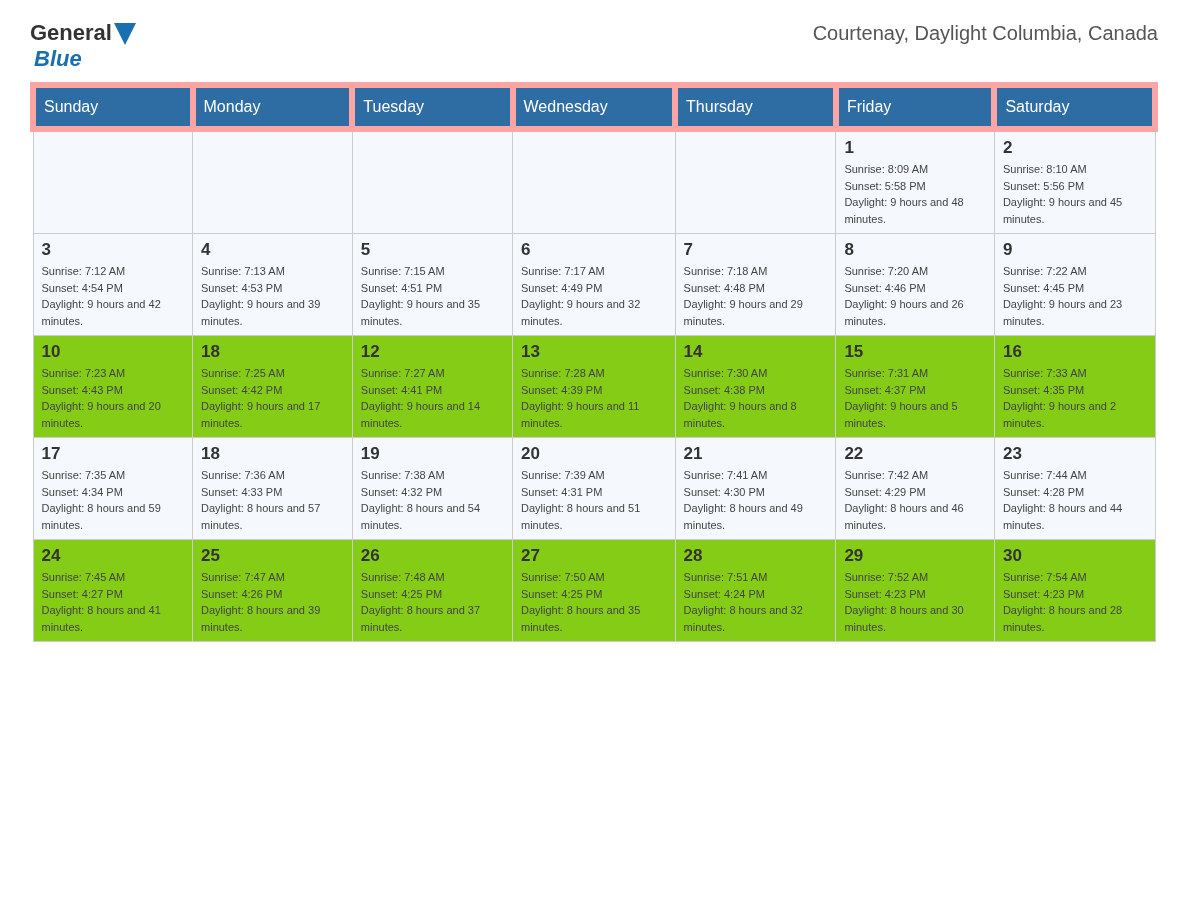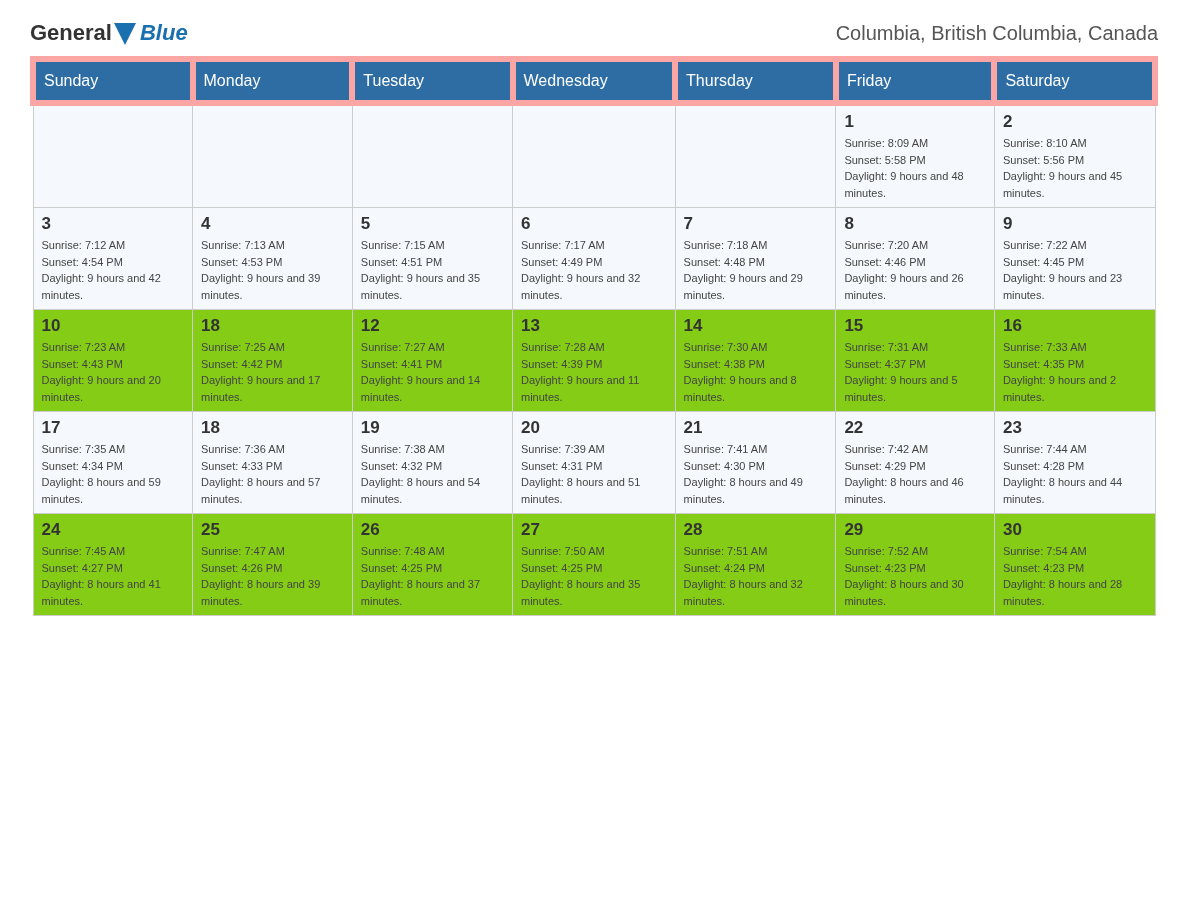--- a/index.html
+++ b/index.html
@@ -79,21 +79,21 @@
     .day-info {
       font-size: 11px;
       color: #444;
       line-height: 1.5;
     }
     .empty-cell {
       background: #f5f8fc;
     }
     .logo-wrapper {
       display: flex;
-      flex-direction: row;
+      flex-direction: column;
     }
     .logo-top {
       display: flex;
       align-items: center;
     }
   </style>
 </head>
 <body>
 
 <div class="header">
@@ -102,21 +102,21 @@
       <span class="logo-text-general">General</span>
       <svg width="22" height="22" viewBox="0 0 22 22" style="margin-left:2px; margin-top:2px;">
         <polygon points="0,0 22,0 11,22" fill="#1a6faf"></polygon>
       </svg>
     </div>
     <div style="margin-left: 4px;">
       <span class="logo-text-blue">Blue</span>
     </div>
   </div>
   <div class="title-block">
-    <div class="location">Columbia, British Columbia, Canada</div>
+    <div class="location">Courtenay, Daylight Columbia, Canada</div>
   </div>
 </div>
 
 <table class="calendar">
   <thead>
     <tr>
       <th>Sunday</th>
       <th>Monday</th>
       <th>Tuesday</th>
       <th>Wednesday</th>

